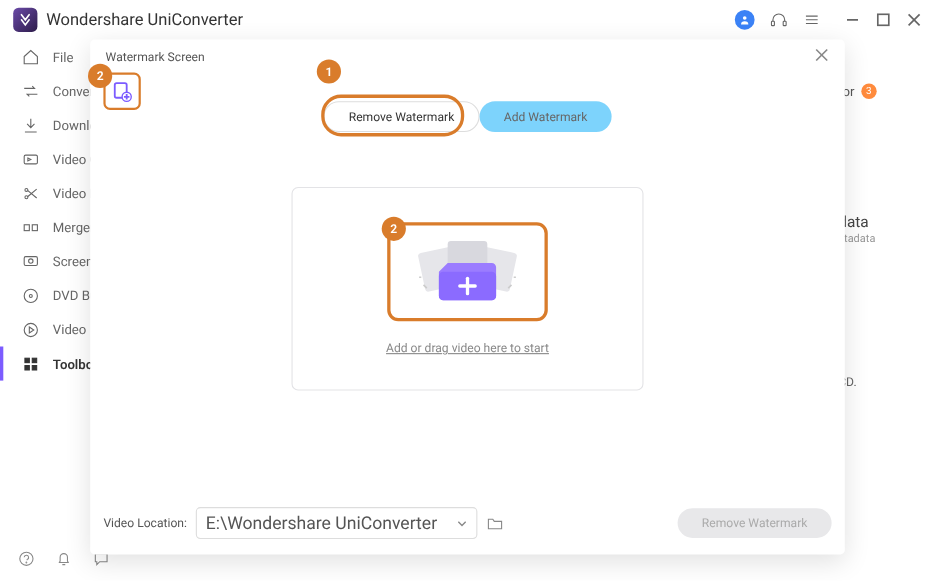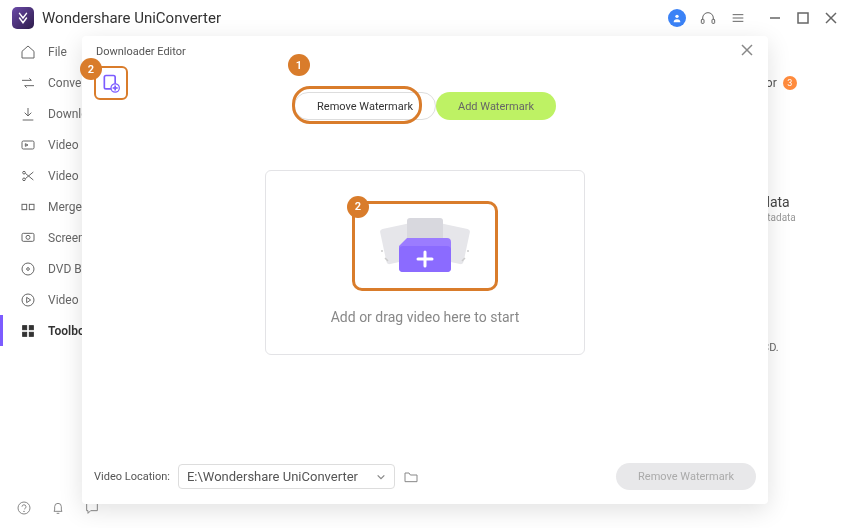--- a/index.html
+++ b/index.html
@@ -47,35 +47,35 @@
 .modal-title { font-size: 11px; color: #555; }
 .modal-close { margin-left: auto; cursor: pointer; }
 .modal-close svg { stroke: #888; stroke-width: 1.5; fill: none; width: 14px; height: 14px; }
 
 
 .add-file-btn { position: absolute; left: 12px; top: 30px; width: 34px; height: 34px; border: 2px solid #d97c2b; border-radius: 6px; display: flex; align-items: center; justify-content: center; cursor: pointer; }
 .add-file-btn svg { width: 20px; height: 20px; }
 
 
 .tabs { display: flex; justify-content: center; margin-top: 26px; gap: 0; position: relative; }
-.tab { height: 28px; padding: 0 22px; display: flex; align-items: center; font-size: 11px; color: #666; background: #bef264; border-radius: 14px; cursor: pointer; }
+.tab { height: 28px; padding: 0 22px; display: flex; align-items: center; font-size: 11px; color: #666; background: #7dd3fc; border-radius: 14px; cursor: pointer; }
 .tab.active { background: #fff; border: 1px solid #ddd; color: #333; }
 .tab-highlight { position: absolute; border: 3px solid #d97c2b; border-radius: 18px; pointer-events: none; }
 
 
 .callout { position: absolute; width: 22px; height: 22px; background: #d97c2b; border-radius: 50%; color: #fff; font-size: 11px; font-weight: 600; display: flex; align-items: center; justify-content: center; z-index: 10; }
 
 
 .dropzone { margin: 50px auto 0; width: 320px; height: 185px; border: 1px solid #e3e3e6; border-radius: 6px; display: flex; flex-direction: column; align-items: center; justify-content: center; gap: 18px; }
 .drop-illus { position: relative; border: 3px solid #d97c2b; border-radius: 10px; padding: 12px 20px; display: flex; align-items: center; justify-content: center; }
-.drop-text { font-size: 14px; color: #888; }
+.drop-text { font-size: 11px; color: #888; text-decoration: underline; }
 
 
 .file-row { position: absolute; left: 12px; right: 12px; bottom: 14px; display: flex; align-items: center; gap: 8px; font-size: 11px; color: #555; }
-.file-select { display: flex; align-items: center; gap: 18px; border: 1px solid #ddd; border-radius: 4px; padding: 4px 8px; font-size: 13px; color: #555; cursor: pointer; }
+.file-select { display: flex; align-items: center; gap: 18px; border: 1px solid #ddd; border-radius: 4px; padding: 4px 8px; font-size: 16px; color: #555; cursor: pointer; }
 .folder-icon { width: 16px; height: 16px; display: flex; align-items: center; justify-content: center; cursor: pointer; }
 .folder-icon svg { stroke: #888; fill: none; stroke-width: 1.5; }
 .remove-btn { margin-left: auto; background: #e8e8ea; color: #aaa; border-radius: 16px; padding: 7px 22px; font-size: 11px; cursor: default; }
 </style>
 </head>
 <body>
 
 <div class="titlebar">
   <div class="logo">
     <svg viewBox="0 0 24 24">
@@ -248,21 +248,21 @@
     </div>
   <div class="peek-data">
       <div class="peek-data-title">data</div>
       <div class="peek-data-sub">etadata</div>
     </div>
   <div class="peek-cd">CD.</div>
 </div>
 
 <div class="modal">
   <div class="modal-header">
-    <div class="modal-title">Downloader Editor</div>
+    <div class="modal-title">Watermark Screen</div>
     <div class="modal-close"><svg viewBox="0 0 14 14">
           <line x1="2" y1="2" x2="12" y2="12"></line>
           <line x1="12" y1="2" x2="2" y2="12"></line>
         </svg></div>
   </div>
 
   <div class="add-file-btn">
     <svg viewBox="0 0 24 24">
         <rect x="4" y="3" width="13" height="16" rx="2" fill="none" stroke="#7c5cff" stroke-width="2"></rect>
         <circle cx="17" cy="18" r="5" fill="#fff" stroke="#7c5cff" stroke-width="1.5"></circle>

